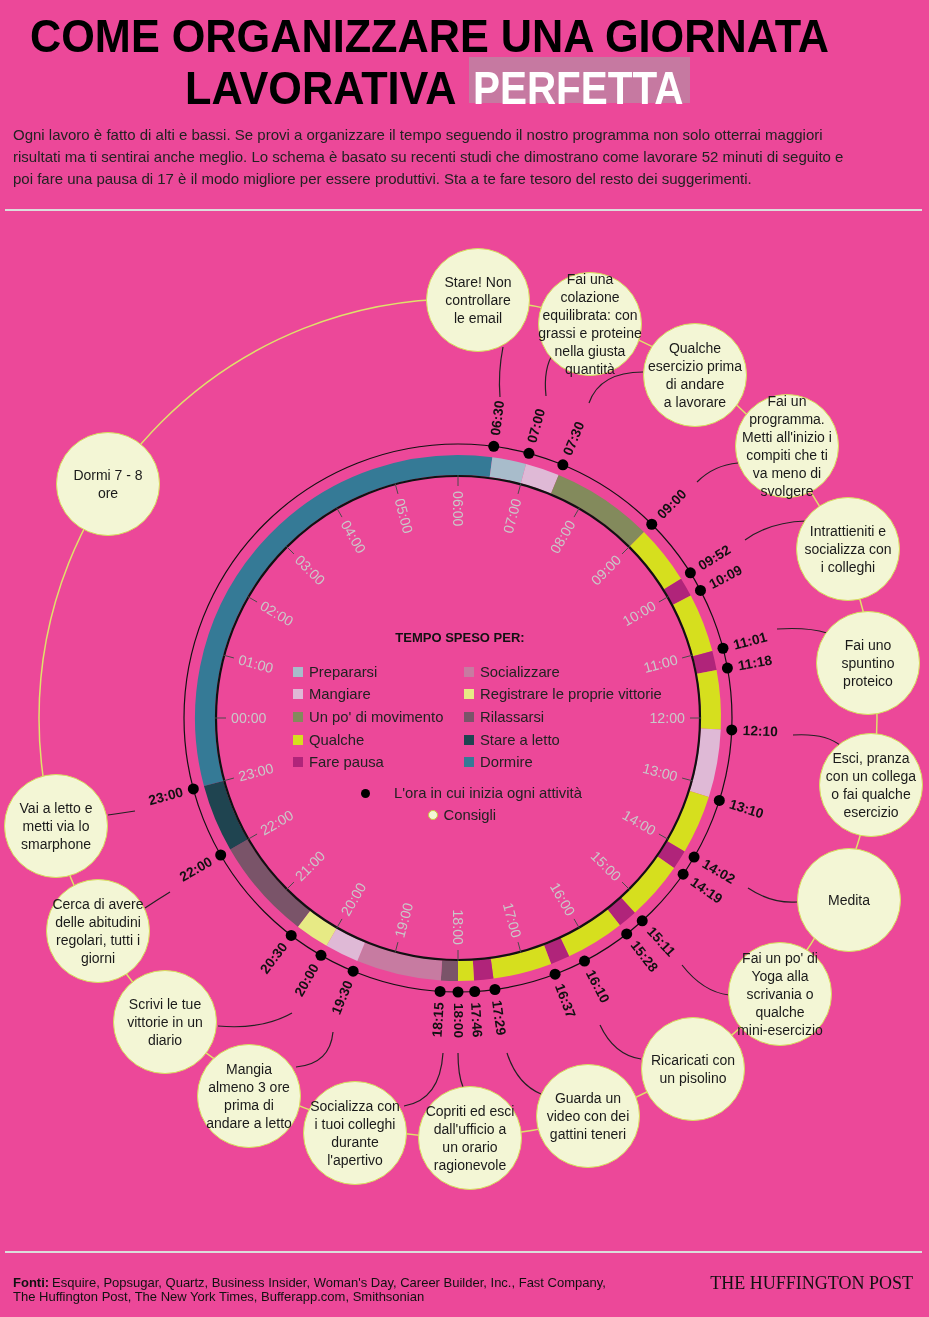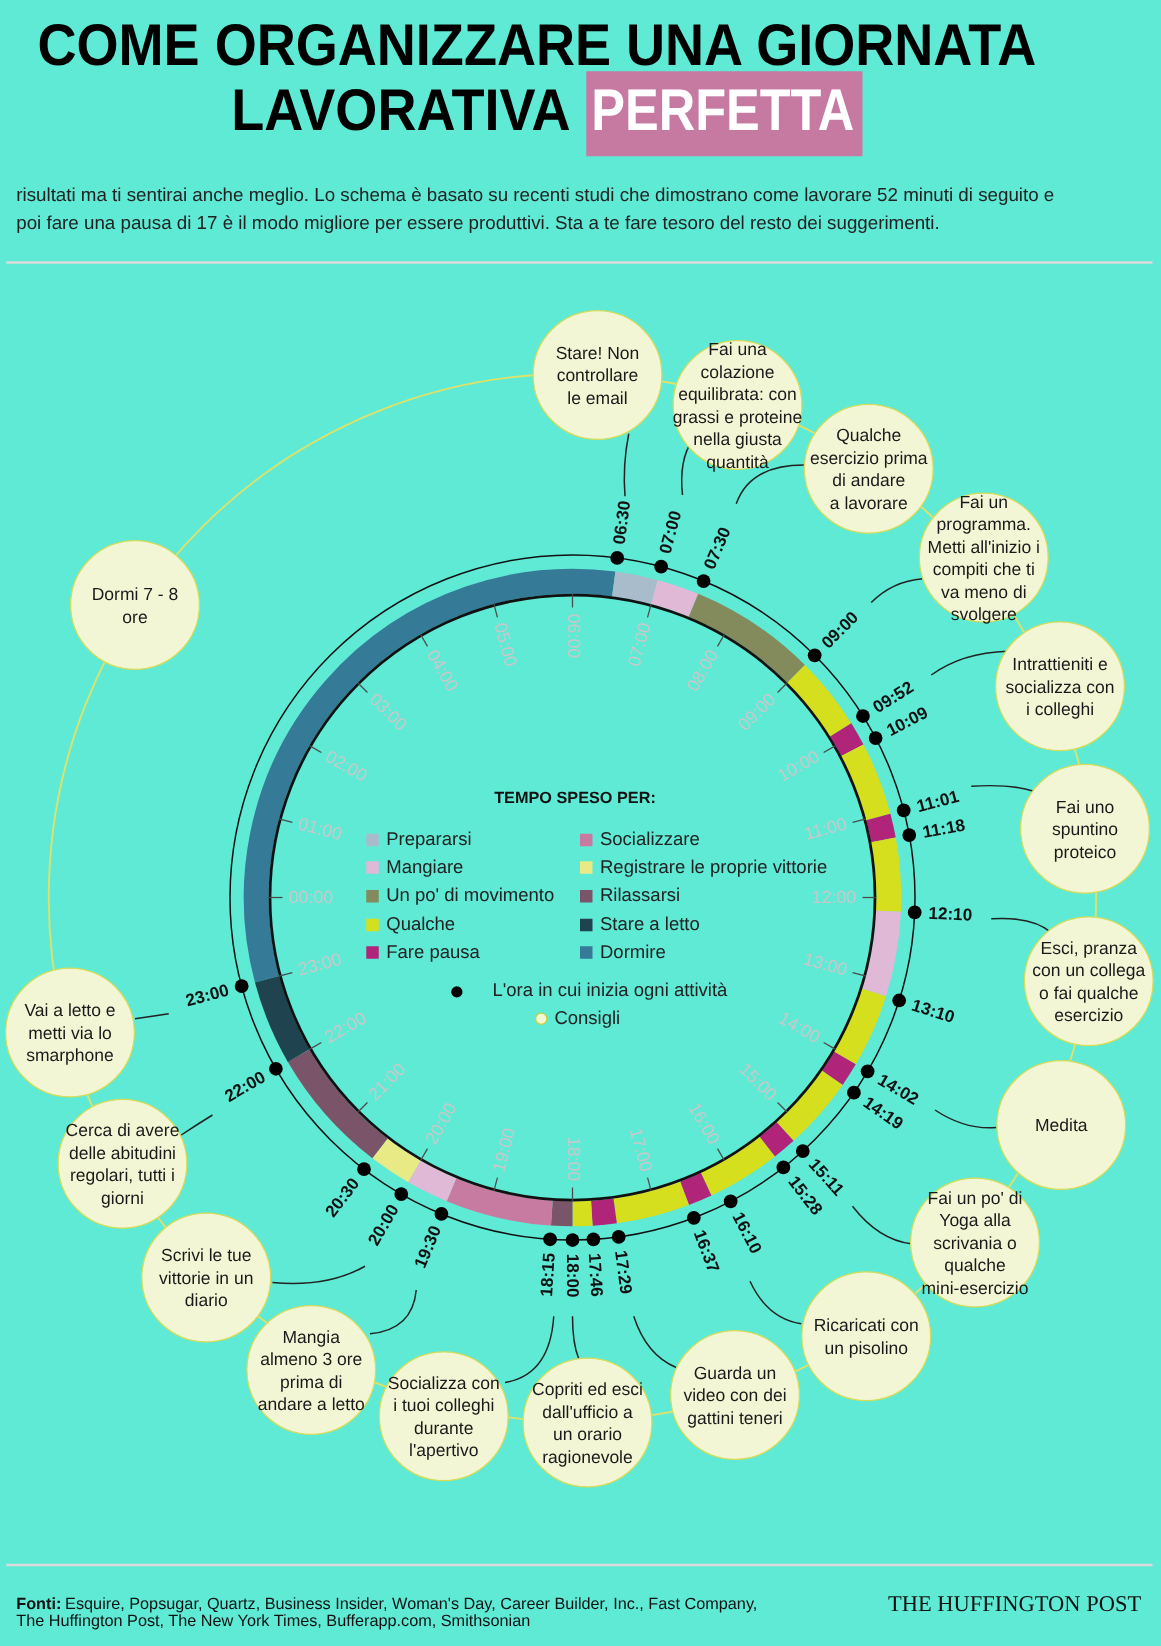--- a/index.html
+++ b/index.html
@@ -1,23 +1,23 @@
 <!DOCTYPE html>
 <html><head>
 <meta charset="utf-8">
 <style>
   body { margin: 0; background: #ffffff; }
-  #page { position: relative; width: 929px; height: 1317px; overflow: hidden; background: #5eead4;
+  #page { position: relative; width: 929px; height: 1317px; overflow: hidden; background: #ec4899;
           font-family: "Liberation Sans", sans-serif; color: #1a1a1a; }
   .title-line { position: absolute; font-family: "Liberation Sans", sans-serif; font-weight: bold;
                 font-size: 47px; line-height: 47px; white-space: nowrap; color: #000;
                 transform-origin: left top; transform: scaleX(0.92); }
   #title-1 { left: 30px; top: 12px; }
   #title-2 { left: 185px; top: 64px; }
-  #title-highlight { position: absolute; left: 469px; top: 57px; width: 221px; height: 68px; background: #c679a1; }
+  #title-highlight { position: absolute; left: 469px; top: 57px; width: 221px; height: 46px; background: #c679a1; }
   #title-highlight span { position: absolute; left: 4px; top: 7px; font-family: "Liberation Sans", sans-serif;
                 font-weight: bold; font-size: 47px; line-height: 47px; color: #fff; white-space: nowrap;
                 transform-origin: left top; transform: scaleX(0.86); }
   .intro-line { position: absolute; left: 13px; font-size: 15px; line-height: 22px; white-space: nowrap; color: #222; }
   .divider { position: absolute; left: 5px; width: 917px; height: 2px; background: #dcdcdc; }
   #diagram-svg { position: absolute; left: 0; top: 0; }
   .hour-label { font-family: "Liberation Sans", sans-serif; font-size: 14.2px; fill: #c9c9c9; }
   .time-label { font-family: "Liberation Sans", sans-serif; font-size: 13.7px; font-weight: bold; fill: #111; }
   .tick { stroke: #4a4a4a; stroke-width: 1; }
   .connector { fill: none; stroke: #222; stroke-width: 1.2; }
@@ -46,20 +46,21 @@
 <body>
 
 <div id="page">
 
   <div id="title-1" class="title-line">COME ORGANIZZARE UNA GIORNATA</div>
   <div id="title-2" class="title-line">LAVORATIVA</div>
   <div id="title-highlight" style="background: rgb(198, 121, 161);">
     <span>PERFETTA</span>
   </div>
 
+  <div class="intro-line" style="top:124px">Ogni lavoro è fatto di alti e bassi. Se provi a organizzare il tempo seguendo il nostro programma non solo otterrai maggiori</div>
   <div class="intro-line" style="top:146px">risultati ma ti sentirai anche meglio. Lo schema è basato su recenti studi che dimostrano come lavorare 52 minuti di seguito e</div>
   <div class="intro-line" style="top:168px">poi fare una pausa di 17 è il modo migliore per essere produttivi. Sta a te fare tesoro del resto dei suggerimenti.</div>
 
   <div class="divider" style="top:209px"></div>
 
   <svg id="diagram-svg" width="929" height="1317" viewBox="0 0 929 1317">
     <circle cx="458" cy="718" r="419" fill="none" stroke="#dfe26a" stroke-width="1.5"></circle>
     <g id="connectors">
         <path d="M500 397 Q498 372 503 347" class="connector"></path>
         <path d="M546 396 Q543 368 554 352" class="connector"></path>

